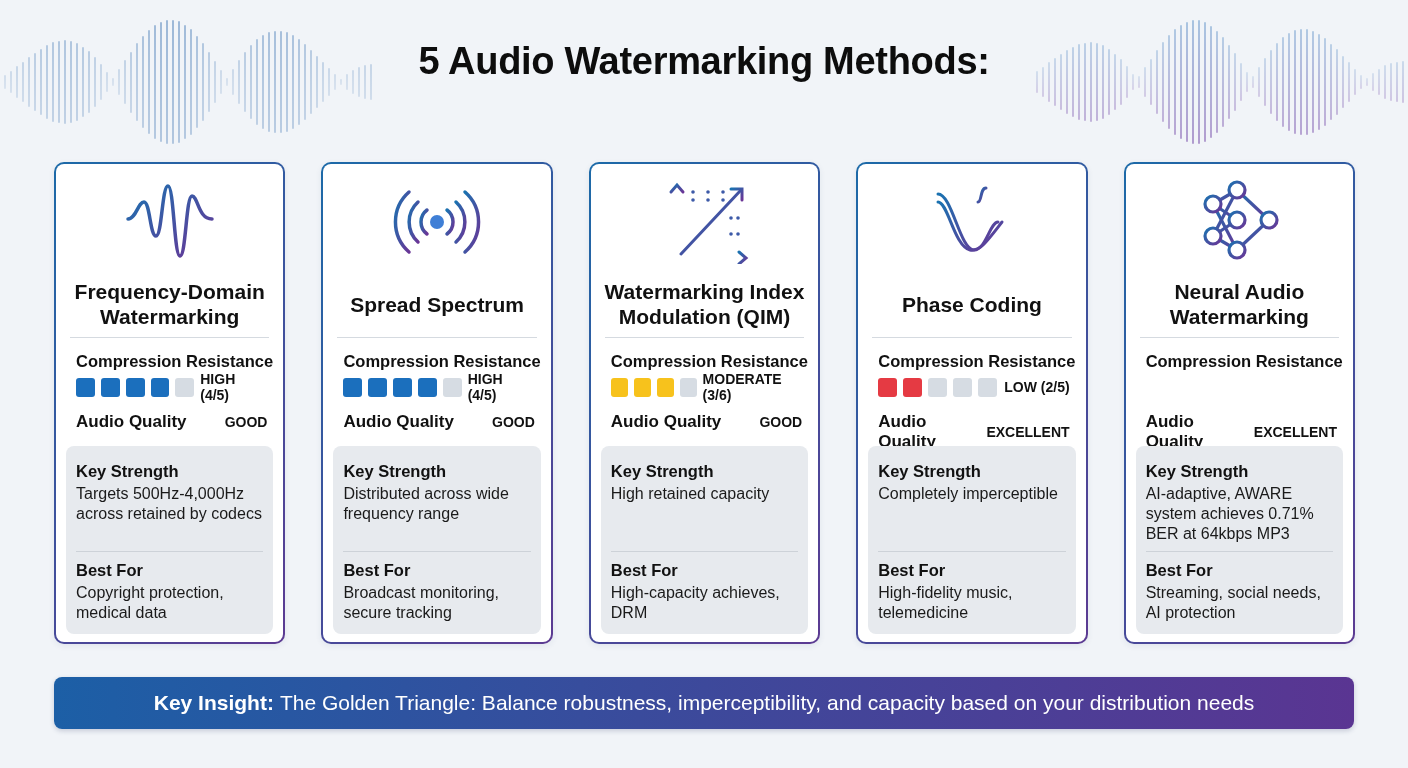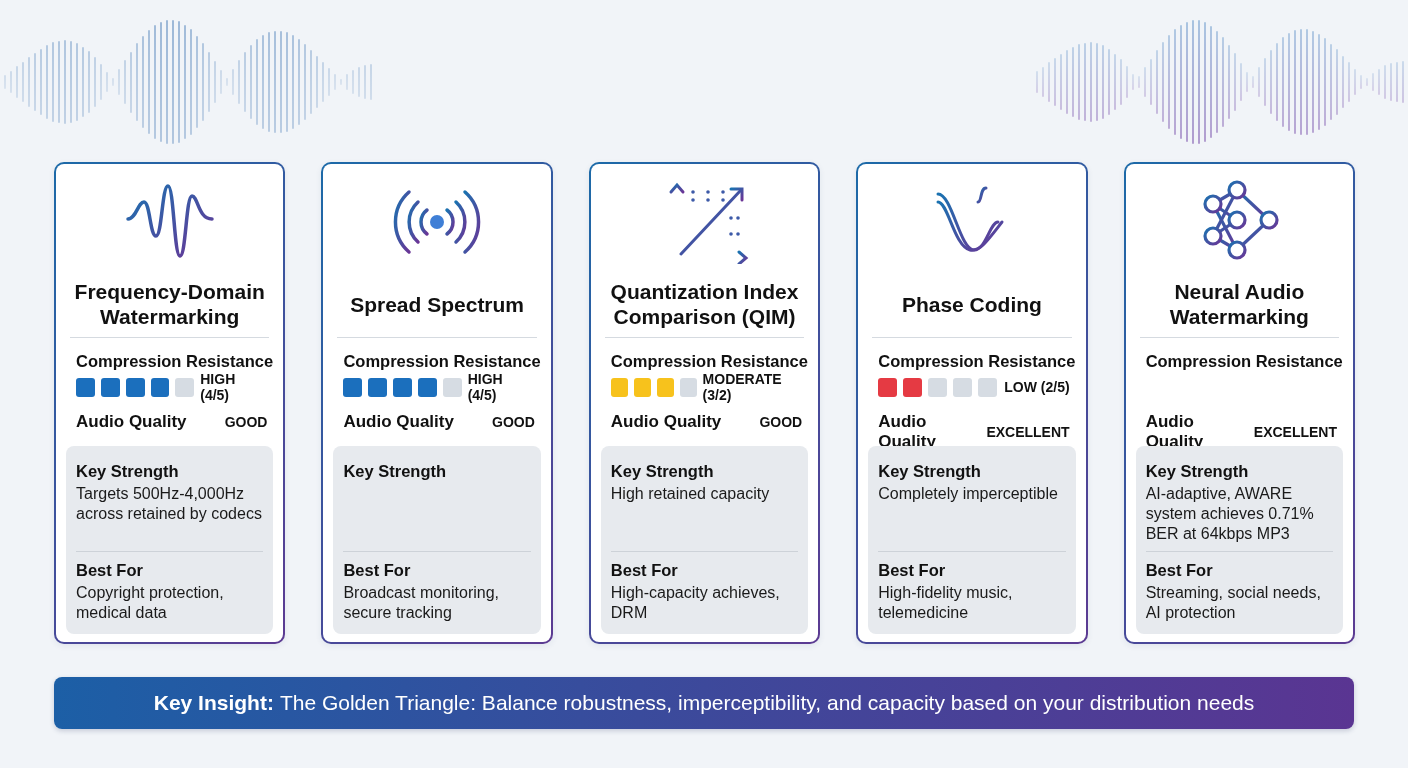--- a/index.html
+++ b/index.html
@@ -223,20 +223,21 @@
     <span style="height: 8.5946px; background: linear-gradient(rgb(143, 179, 216), rgb(154, 124, 192)); opacity: 0.26;"></span>
     <span style="height: 18.5508px; background: linear-gradient(rgb(143, 179, 216), rgb(154, 124, 192)); opacity: 0.3;"></span>
     <span style="height: 26.9088px; background: linear-gradient(rgb(143, 179, 216), rgb(154, 124, 192)); opacity: 0.34;"></span>
     <span style="height: 33.4822px; background: linear-gradient(rgb(143, 179, 216), rgb(154, 124, 192)); opacity: 0.36;"></span>
     <span style="height: 38.1744px; background: linear-gradient(rgb(143, 179, 216), rgb(154, 124, 192)); opacity: 0.38;"></span>
     <span style="height: 40.9777px; background: linear-gradient(rgb(143, 179, 216), rgb(154, 124, 192)); opacity: 0.4;"></span>
     <span style="height: 41.9701px; background: linear-gradient(rgb(143, 179, 216), rgb(154, 124, 192)); opacity: 0.4;"></span>
   </div>
 
 <div class="title">
+  <div>5 Audio Watermarking Methods:</div>
 </div>
 
 <div class="cards">
 
   <div class="card">
     <div class="icon-wrap">
       <svg width="96" height="84" viewBox="0 0 96 84">
         <line x1="6" y1="39" x2="90" y2="39" stroke="url(#ig)" stroke-width="3" stroke-linecap="round"></line>
         <path d="M6 39 C14 39 16 22 22 22 C28 22 28 56 34 56 C40 56 40 6 46 6 C52 6 52 76 58 76 C64 76 64 16 70 16 C76 16 76 39 90 39" fill="none" stroke="url(#ig)" stroke-width="3.5" stroke-linecap="round"></path>
       </svg>
@@ -287,20 +288,21 @@
         <span class="sq" style="background: rgb(27, 111, 189);"></span>
         <span class="sq" style="background: rgb(214, 220, 227);"></span>
         <span class="rating-text">HIGH (4/5)</span>
     </div>
     <div class="aq-row">
       <span class="aq-label">Audio Quality</span>
       <span class="aq-value">GOOD</span>
     </div>
     <div class="info-box">
       <div class="ks-label">Key Strength</div>
+      <div class="ks-text">Distributed across wide frequency range</div>
       <div class="box-divider"></div>
       <div class="bf-label">Best For</div>
       <div class="bf-text">Broadcast monitoring, secure tracking</div>
     </div>
   </div>
 
   <div class="card">
     <div class="icon-wrap">
       <svg width="96" height="84" viewBox="0 0 96 84">
         <g stroke="url(#ig)" stroke-width="3" fill="none" stroke-linecap="round">
@@ -324,29 +326,29 @@
             <circle cx="51" cy="20" r="1.8"></circle>
           <circle cx="66" cy="12" r="1.8"></circle>
             <circle cx="66" cy="20" r="1.8"></circle>
           <circle cx="74" cy="38" r="1.8"></circle>
             <circle cx="81" cy="38" r="1.8"></circle>
           <circle cx="74" cy="54" r="1.8"></circle>
             <circle cx="81" cy="54" r="1.8"></circle>
         </g>
       </svg>
     </div>
-    <div class="card-title">Quantization Index Comparison (QIM)</div>
+    <div class="card-title">Watermarking Index Modulation (QIM)</div>
     <div class="divider"></div>
     <div class="cr-label">Compression Resistance</div>
     <div class="rating">
       <span class="sq" style="background: rgb(247, 194, 28);"></span>
         <span class="sq" style="background: rgb(247, 194, 28);"></span>
         <span class="sq" style="background: rgb(247, 194, 28);"></span>
         <span class="sq" style="background: rgb(214, 220, 227);"></span>
-        <span class="rating-text">MODERATE (3/2)</span>
+        <span class="rating-text">MODERATE (3/6)</span>
     </div>
     <div class="aq-row">
       <span class="aq-label">Audio Quality</span>
       <span class="aq-value">GOOD</span>
     </div>
     <div class="info-box">
       <div class="ks-label">Key Strength</div>
       <div class="ks-text">High retained capacity</div>
       <div class="box-divider"></div>
       <div class="bf-label">Best For</div>

